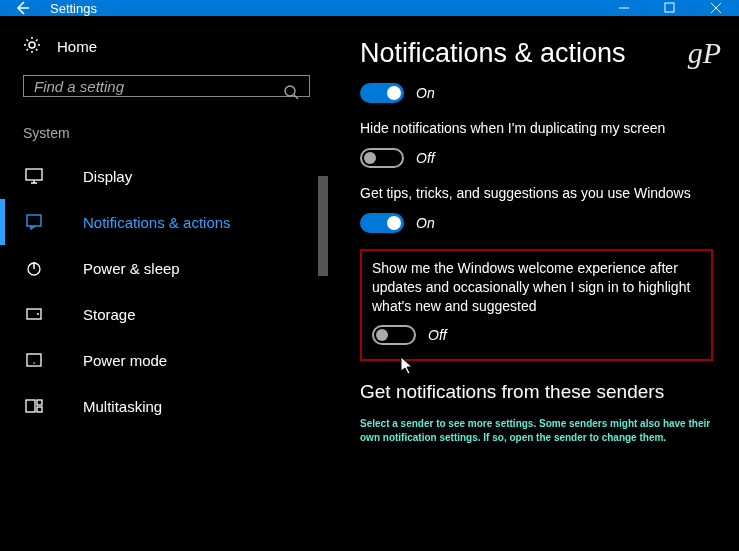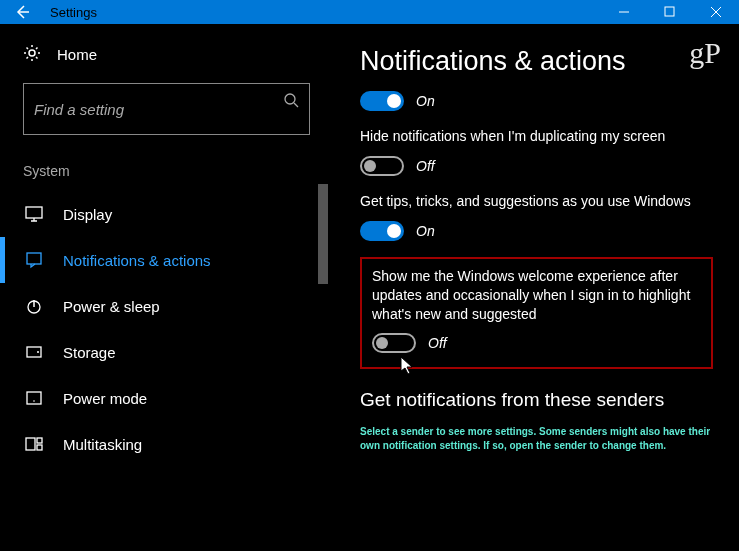--- a/index.html
+++ b/index.html
@@ -1,40 +1,40 @@
 <!DOCTYPE html>
 <html><head>
 <meta charset="utf-8">
 <style>
 * { margin: 0; padding: 0; box-sizing: border-box; font-family: "Segoe UI", Arial, sans-serif; }
 body { background: #000; width: 739px; height: 551px; overflow: hidden; position: relative; }
 
-.titlebar { height: 24px; background: #0078d7; display: flex; align-items: center; color: #000000; }
+.titlebar { height: 16px; background: #0078d7; display: flex; align-items: center; color: #ffffff; }
 .titlebar .back { width: 44px; display: flex; align-items: center; justify-content: center; height: 100%; }
 .titlebar .title { font-size: 13px; margin-left: 6px; }
 .titlebar .spacer { flex: 1; }
 .titlebar .winbtn { width: 46px; height: 100%; display: flex; align-items: center; justify-content: center; }
 
 .content { display: flex; height: calc(100% - 32px); background: #000; color: #fff; }
 
 .sidebar { width: 328px; padding-top: 20px; position: relative; }
 .sidebar-inner { padding-left: 23px; padding-right: 18px; }
 .home-row { display: flex; align-items: center; margin-bottom: 18px; }
 .home-row .gear { margin-right: 16px; }
 .home-row span { font-size: 15px; }
 
-.search { display: flex; align-items: center; border: 1px solid #888; height: 52px; position: relative; margin-bottom: 28px; }
+.search { display: flex; align-items: center; border: 1px solid #888; height: 22px; position: relative; margin-bottom: 28px; }
 .search input { flex: 1; background: transparent; border: none; color: #fff; font-size: 15px; padding: 0 10px; outline: none; font-style: italic; }
 .search input::placeholder { color: #aaa; font-style: italic; }
 .search .mag { position: absolute; right: 10px; top: 8px; }
 
 .section-label { color: #aaa; font-size: 14px; margin-bottom: 12px; }
 
 .nav-list { position: relative; }
-.nav-item { display: flex; align-items: center; height: 46px; padding-left: 0; font-size: 15px; color: #fff; position: relative; }
+.nav-item { display: flex; align-items: center; height: 46px; padding-left: 0; font-size: 15px; color: #fff; position: relative; gap: 20px; }
 .nav-item .icon-slot { width: 22px; margin-right: 18px; display: flex; align-items: center; justify-content: center; }
 .nav-item.active { color: #2ea1ff; }
 .nav-item.active::before { content: ""; position: absolute; left: -23px; top: 0; bottom: 0; width: 5px; background: #2ea1ff; }
 
 .sidebar-scrollbar { position: absolute; right: 0; top: 160px; width: 10px; height: 370px; }
 .sidebar-scrollbar .thumb { background: #555; width: 10px; height: 100px; }
 
 .main { flex: 1; padding: 22px 26px 0 32px; position: relative; overflow: hidden; }
 .main h1 { font-weight: 300; font-size: 27px; margin-bottom: 14px; }
 
@@ -48,21 +48,21 @@
 .switch.off .knob { position: absolute; left: 2px; top: 2px; width: 12px; height: 12px; border-radius: 50%; background: #aaa; }
 .state { font-size: 14px; }
 
 .highlight-box { border: 2px solid #a00000; padding: 8px 10px 14px 10px; margin-top: 8px; margin-bottom: 20px; position: relative; }
 
 .senders-h { font-weight: 400; font-size: 19px; margin-bottom: 14px; }
 .senders-p { font-size: 10px; color: #5eead4; line-height: 1.4; font-weight: bold; }
 
 .cursor { position: absolute; left: 400px; top: 356px; pointer-events: none; }
 
-.watermark { position: absolute; right: 18px; top: 36px; font-size: 30px; color: #fff; font-family: Georgia, serif; opacity: 0.9; pointer-events: none; }
+.watermark { position: absolute; right: 18px; top: 36px; font-size: 30px; color: #fff; font-family: Georgia, serif; opacity: 0.9; pointer-events: none; font-style: italic; }
 </style>
 </head>
 <body>
 
 <div class="titlebar">
   <div class="back">
     <svg width="18" height="18" viewBox="0 0 18 18">
         <path d="M11 3 L5 9 L11 15" stroke="#fff" stroke-width="1.5" fill="none"></path>
         <path d="M5 9 H16" stroke="#fff" stroke-width="1.5"></path>
       </svg>

